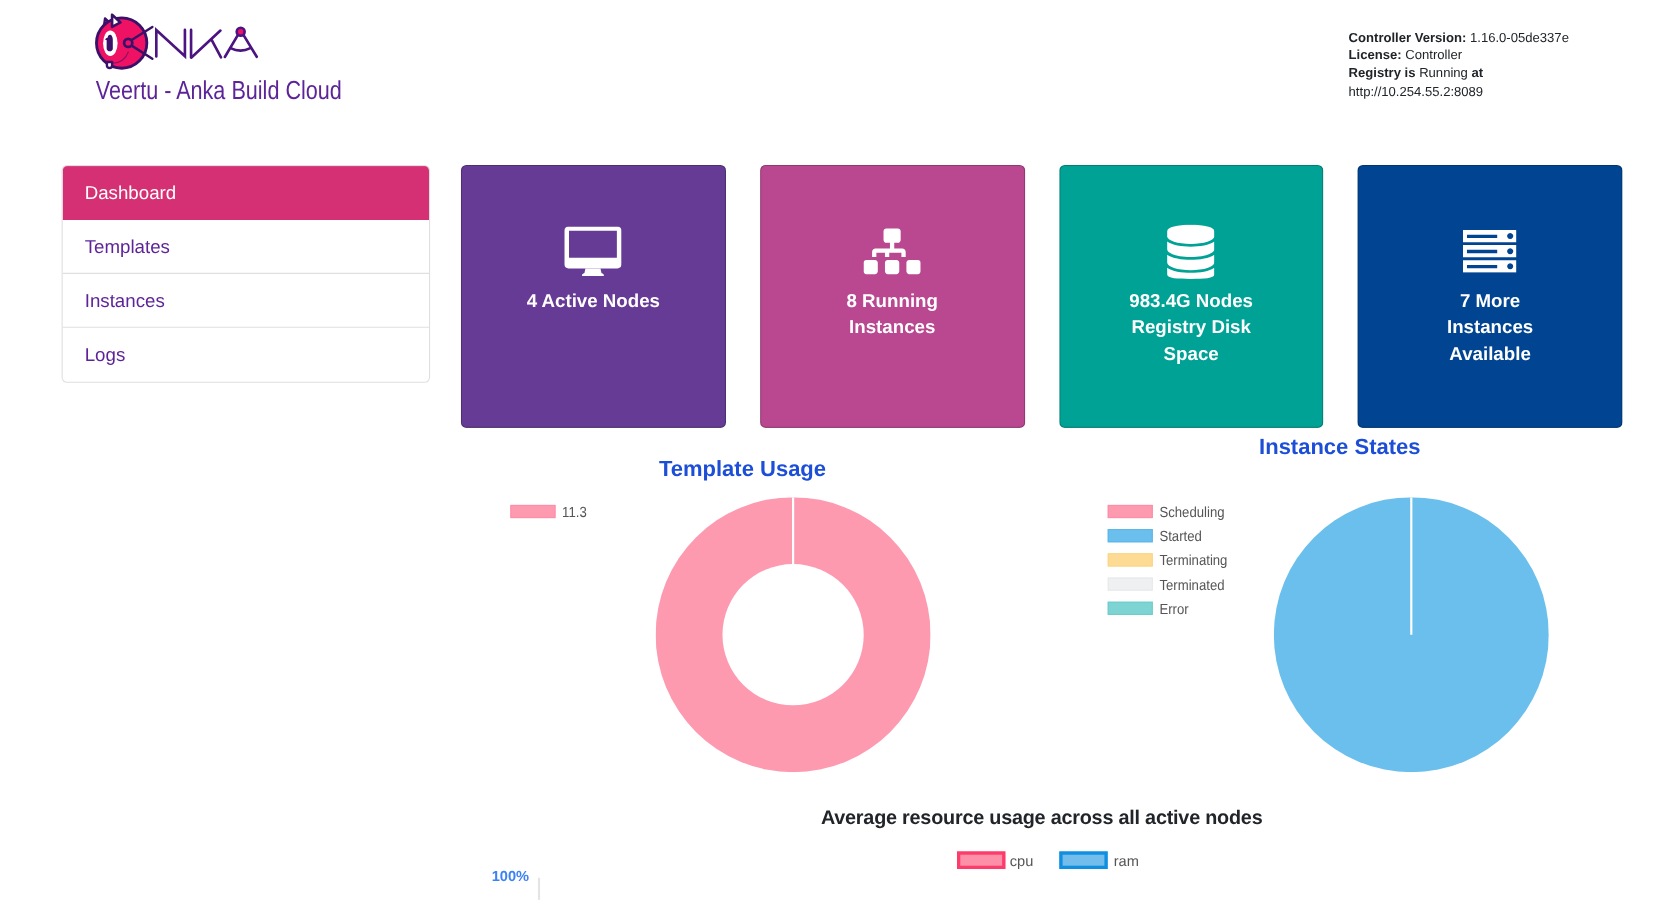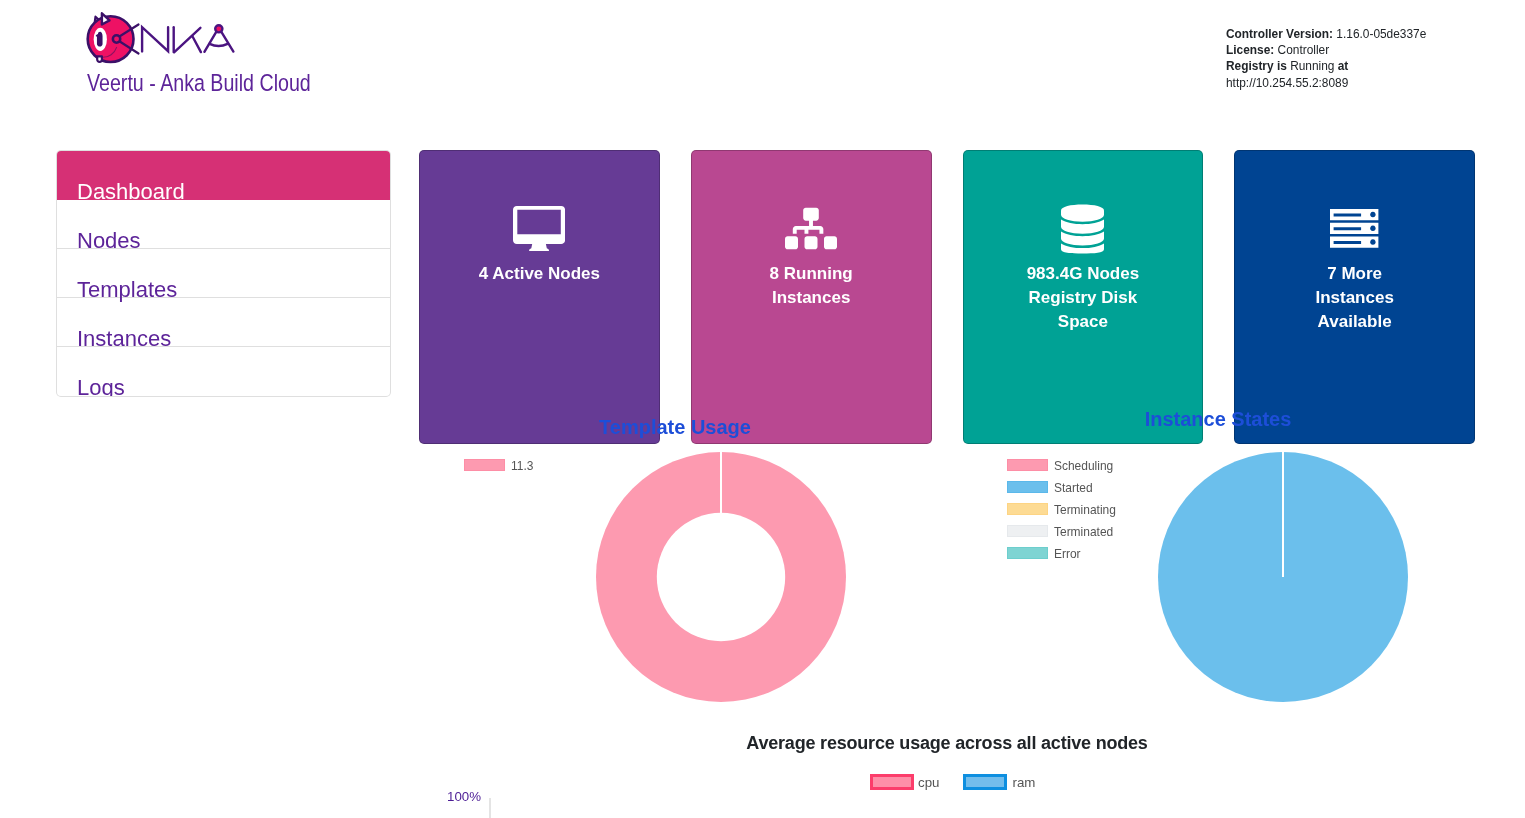--- a/index.html
+++ b/index.html
@@ -12,43 +12,43 @@
   .logo-wrap{position:absolute;left:85px;top:12px;}
   .brand-title{position:absolute;left:87px;top:70px;font-size:23.7px;color:#5d2499;
                letter-spacing:0;white-space:nowrap;transform:scaleX(0.829);transform-origin:0 0;}
   .sysinfo{position:absolute;left:1226px;top:26px;text-align:left;font-size:11.9px;
            line-height:16.2px;color:#212529;}
   .sysinfo b{font-weight:700;}
 
   
   .sidebar{position:absolute;left:56px;top:150px;width:333px;
            border:1px solid rgba(0,0,0,.125);border-radius:5px;background:#fff;overflow:hidden;}
-  .side-item{height:49px;line-height:49px;padding:16px 20px;font-size:22px;color:#5d2499;
+  .side-item{height:49px;line-height:49px;padding:0 20px;font-size:17px;color:#5d2499;
              border-bottom:1px solid rgba(0,0,0,.125);box-sizing:border-box;}
   .side-item:last-child{border-bottom:none;}
   .side-item.active{background:#d63075;color:#fff;border-color:#d63075;}
 
   
   .cards{position:absolute;left:419px;top:150px;width:1056px;display:flex;gap:31px;}
-  .card{width:241px;height:294px;border-radius:5px;box-sizing:border-box;border:1px solid rgba(0,0,0,.22);
-        display:flex;flex-direction:column;padding-top:54px;}
+  .card{width:241px;height:239px;border-radius:5px;box-sizing:border-box;border:1px solid rgba(0,0,0,.22);
+        display:flex;flex-direction:column;align-items:center;padding-top:54px;}
   .card-icon{height:47px;display:flex;align-items:center;justify-content:center;}
   .card-text{margin-top:10px;color:#fff;font-weight:700;font-size:17px;line-height:24px;text-align:center;}
 
   
   .chart-title{position:absolute;font-weight:700;font-size:20px;color:#1d4ed8;text-align:center;}
   .legend{position:absolute;font-size:13.3px;color:#555;padding-left:35px;}
   .legend-row{display:flex;align-items:center;height:22px;}
   .legend-sw{width:41px;height:12px;box-sizing:border-box;}
   .legend-lab{margin-left:6px;color:#555;display:inline-block;transform:scaleX(0.9);transform-origin:0 50%;}
 
   .wide-title{position:absolute;font-weight:700;font-size:18px;letter-spacing:-0.2px;color:#212529;}
   .wide-legend{position:absolute;display:flex;align-items:center;font-size:13.3px;color:#555;}
   .wide-sw{width:44px;height:16px;box-sizing:border-box;}
-  .axis-label{position:absolute;font-size:13.3px;color:#4c1d95;}
+  .axis-label{position:absolute;font-size:13.3px;color:#3b82f6;font-weight:bold;}
   .axis-line{position:absolute;background:#e4e4e4;}
 </style>
 </head>
 <body>
 
 <div class="page">
 
   <div class="logo-wrap">
     <svg width="152" height="54" viewBox="0 0 152 54" fill="none" xmlns="http://www.w3.org/2000/svg">
 
@@ -90,21 +90,20 @@
 
   <div class="sysinfo">
     <div><b>Controller Version:</b> <span>1.16.0-05de337e</span></div>
     <div><b>License:</b> <span>Controller</span></div>
     <div><b>Registry is</b> <span>Running</span> <b>at</b></div>
     <div>http://10.254.55.2:8089</div>
   </div>
 
   <div class="sidebar">
     <div class="side-item active">Dashboard</div>
-    <div class="side-item">Nodes</div>
     <div class="side-item">Templates</div>
     <div class="side-item">Instances</div>
     <div class="side-item">Logs</div>
   </div>
 
   <div class="cards">
     <div class="card" style="background:#663b95;">
       <div class="card-icon">
         <svg width="52.1" height="45.7" viewBox="0 0 521 457" fill="#fff">
           <path d="M483 0H38C17 0 0 17 0 38v304c0 21 17 38 38 38h445c21 0 38-17 38-38V38c0-21-17-38-38-38zM478 283H43V37h435v246z"></path>
@@ -167,21 +166,21 @@
       <span class="legend-lab">11.3</span>
     </div>
   </div>
 
   <svg style="position:absolute;left:596px;top:452px;" width="250" height="250" viewBox="0 0 250 250">
     <circle cx="125" cy="125" r="125" fill="#fd9ab0"></circle>
     <circle cx="125" cy="125" r="64.2" fill="#ffffff"></circle>
     <line x1="125" y1="0" x2="125" y2="64.2" stroke="#ffffff" stroke-width="2"></line>
   </svg>
 
-  <div class="chart-title" style="left:962px;top:408px;width:512px;">Instance States</div>
+  <div class="chart-title" style="left:962px;top:396px;width:512px;">Instance States</div>
 
   <div class="legend" style="left:972px;top:454px;">
     <div class="legend-row">
       <span class="legend-sw" style="background:#fd9ab0;border:1px solid #fd8ea6;"></span>
       <span class="legend-lab">Scheduling</span>
     </div>
     <div class="legend-row">
       <span class="legend-sw" style="background:#6bbfec;border:1px solid #5bb8ea;"></span>
       <span class="legend-lab">Started</span>
     </div>

